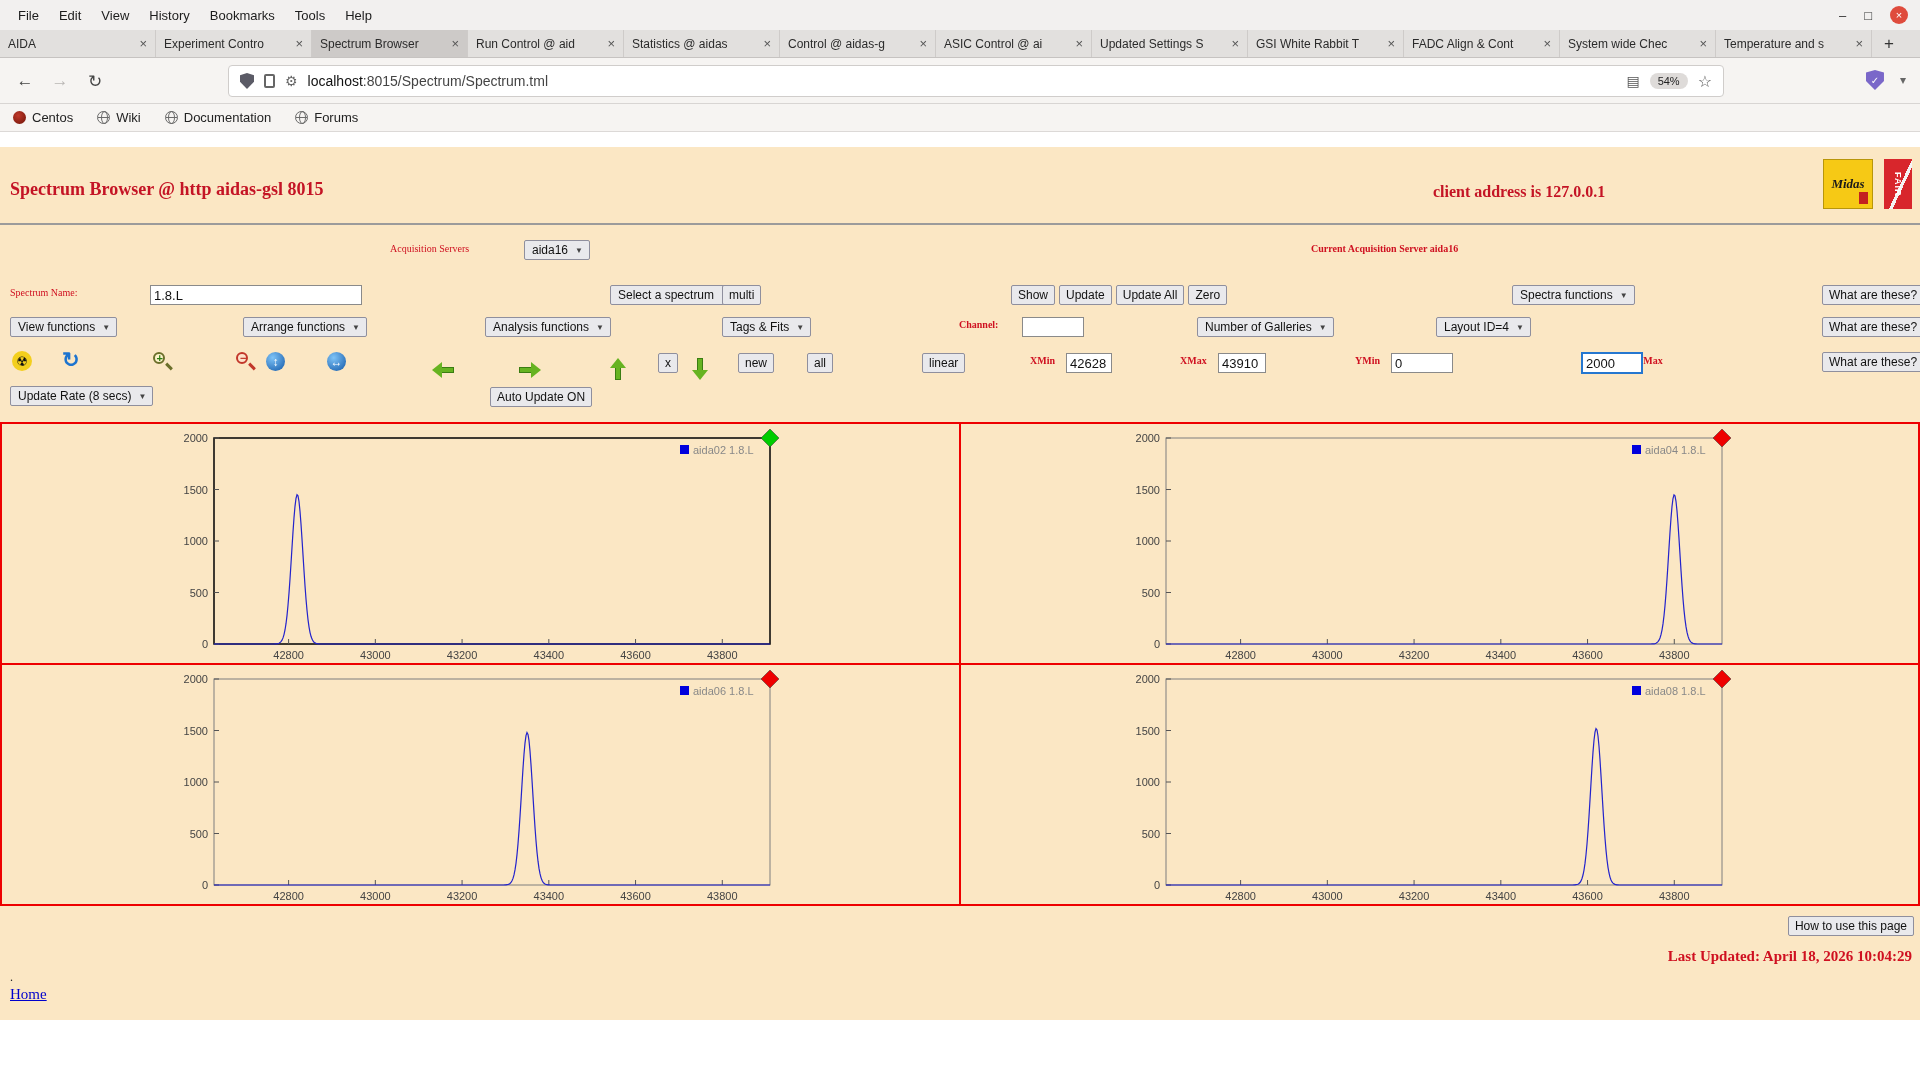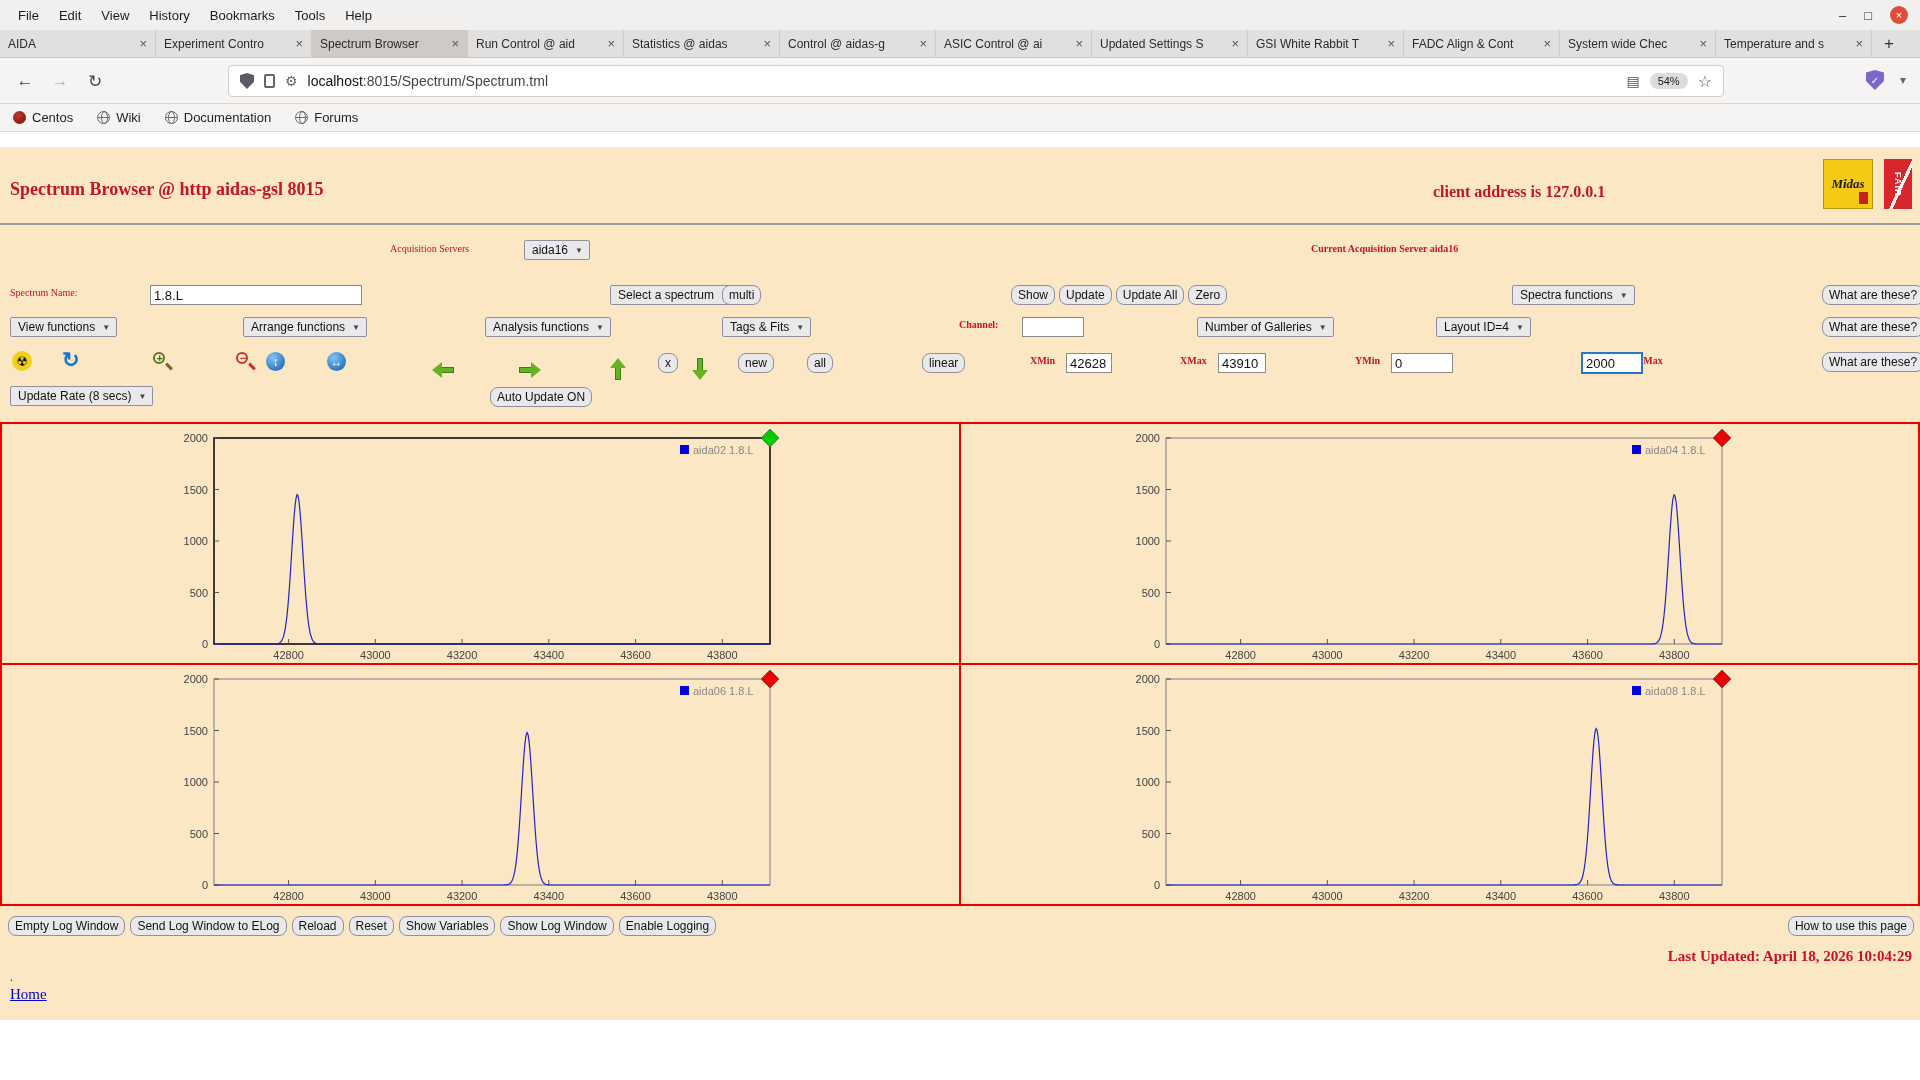--- a/index.html
+++ b/index.html
@@ -58,21 +58,21 @@
   
   .page{position:absolute;left:0;top:147px;width:1920px;height:933px;background:#fff;}
   .cream{position:absolute;left:0;top:0;width:1920px;height:873px;background:#fbe7c4;}
   .serifred{font-family:"Liberation Serif",serif;color:#c41425;}
   .title{font-size:18px;font-weight:bold;}
   .hr{position:absolute;left:0;top:76px;width:1920px;height:2px;background:#9b9b9b;}
   .row{position:absolute;left:0;width:1920px;}
   .redlabel{font-family:"Liberation Serif",serif;color:#cf1020;font-size:10px;white-space:nowrap;}
 
   .btn{display:inline-flex;align-items:center;justify-content:center;background:#e9e9ec;
-    border:1px solid #8f8f9d;border-radius:8px;padding:2px 6px;font-size:12px;color:#111;
+    border:1px solid #8f8f9d;border-radius:2px;padding:2px 6px;font-size:12px;color:#111;
     white-space:nowrap;cursor:pointer;}
   .sel{display:inline-flex;align-items:center;gap:7px;background:#e9e9ec;border:1px solid #8f8f9d;
     border-radius:2px;padding:2px 6px 2px 7px;font-size:12px;color:#111;white-space:nowrap;cursor:pointer;}
   .sel .arrow{font-size:8px;color:#444;}
   .inp{background:#fff;border:1px solid #8a8a8a;font-size:13px;padding:1px 3px;height:20px;color:#111;}
   .inp.focus{border-color:#2577d0;box-shadow:0 0 0 1px #2577d0;}
   .btngroup{display:flex;gap:4px;}
 
   
   .rad{width:20px;height:20px;border-radius:50%;background:#f3cf1e;display:flex;align-items:center;justify-content:center;}
@@ -465,27 +465,18 @@
           <line x1="713.2932917316693" y1="215" x2="713.2932917316693" y2="220" stroke="#555" stroke-width="1"></line>
           <text x="713.2932917316693" y="235" text-anchor="middle" font-size="11" fill="#444" font-family="Liberation Sans, sans-serif">43800</text>
           <polyline points="205,220.0 206,220.0 207,220.0 208,220.0 209,220.0 210,220.0 211,220.0 212,220.0 213,220.0 214,220.0 215,220.0 216,220.0 217,220.0 218,220.0 219,220.0 220,220.0 221,220.0 222,220.0 223,220.0 224,220.0 225,220.0 226,220.0 227,220.0 228,220.0 229,220.0 230,220.0 231,220.0 232,220.0 233,220.0 234,220.0 235,220.0 236,220.0 237,220.0 238,220.0 239,220.0 240,220.0 241,220.0 242,220.0 243,220.0 244,220.0 245,220.0 246,220.0 247,220.0 248,220.0 249,220.0 250,220.0 251,220.0 252,220.0 253,220.0 254,220.0 255,220.0 256,220.0 257,220.0 258,220.0 259,220.0 260,220.0 261,220.0 262,220.0 263,220.0 264,220.0 265,220.0 266,220.0 267,220.0 268,220.0 269,220.0 270,220.0 271,220.0 272,220.0 273,220.0 274,220.0 275,220.0 276,220.0 277,220.0 278,220.0 279,220.0 280,220.0 281,220.0 282,220.0 283,220.0 284,220.0 285,220.0 286,220.0 287,220.0 288,220.0 289,220.0 290,220.0 291,220.0 292,220.0 293,220.0 294,220.0 295,220.0 296,220.0 297,220.0 298,220.0 299,220.0 300,220.0 301,220.0 302,220.0 303,220.0 304,220.0 305,220.0 306,220.0 307,220.0 308,220.0 309,220.0 310,220.0 311,220.0 312,220.0 313,220.0 314,220.0 315,220.0 316,220.0 317,220.0 318,220.0 319,220.0 320,220.0 321,220.0 322,220.0 323,220.0 324,220.0 325,220.0 326,220.0 327,220.0 328,220.0 329,220.0 330,220.0 331,220.0 332,220.0 333,220.0 334,220.0 335,220.0 336,220.0 337,220.0 338,220.0 339,220.0 340,220.0 341,220.0 342,220.0 343,220.0 344,220.0 345,220.0 346,220.0 347,220.0 348,220.0 349,220.0 350,220.0 351,220.0 352,220.0 353,220.0 354,220.0 355,220.0 356,220.0 357,220.0 358,220.0 359,220.0 360,220.0 361,220.0 362,220.0 363,220.0 364,220.0 365,220.0 366,220.0 367,220.0 368,220.0 369,220.0 370,220.0 371,220.0 372,220.0 373,220.0 374,220.0 375,220.0 376,220.0 377,220.0 378,220.0 379,220.0 380,220.0 381,220.0 382,220.0 383,220.0 384,220.0 385,220.0 386,220.0 387,220.0 388,220.0 389,220.0 390,220.0 391,220.0 392,220.0 393,220.0 394,220.0 395,220.0 396,220.0 397,220.0 398,220.0 399,220.0 400,220.0 401,220.0 402,220.0 403,220.0 404,220.0 405,220.0 406,220.0 407,220.0 408,220.0 409,220.0 410,220.0 411,220.0 412,220.0 413,220.0 414,220.0 415,220.0 416,220.0 417,220.0 418,220.0 419,220.0 420,220.0 421,220.0 422,220.0 423,220.0 424,220.0 425,220.0 426,220.0 427,220.0 428,220.0 429,220.0 430,220.0 431,220.0 432,220.0 433,220.0 434,220.0 435,220.0 436,220.0 437,220.0 438,220.0 439,220.0 440,220.0 441,220.0 442,220.0 443,220.0 444,220.0 445,220.0 446,220.0 447,220.0 448,220.0 449,220.0 450,220.0 451,220.0 452,220.0 453,220.0 454,220.0 455,220.0 456,220.0 457,220.0 458,220.0 459,220.0 460,220.0 461,220.0 462,220.0 463,220.0 464,220.0 465,220.0 466,220.0 467,220.0 468,220.0 469,220.0 470,220.0 471,220.0 472,220.0 473,220.0 474,220.0 475,220.0 476,220.0 477,220.0 478,220.0 479,220.0 480,220.0 481,220.0 482,220.0 483,220.0 484,220.0 485,220.0 486,220.0 487,220.0 488,220.0 489,220.0 490,220.0 491,220.0 492,220.0 493,220.0 494,220.0 495,220.0 496,220.0 497,220.0 498,220.0 499,220.0 500,220.0 501,220.0 502,220.0 503,220.0 504,220.0 505,220.0 506,220.0 507,220.0 508,220.0 509,220.0 510,220.0 511,220.0 512,220.0 513,220.0 514,220.0 515,220.0 516,220.0 517,220.0 518,220.0 519,220.0 520,220.0 521,220.0 522,220.0 523,220.0 524,220.0 525,220.0 526,220.0 527,220.0 528,220.0 529,220.0 530,220.0 531,220.0 532,220.0 533,220.0 534,220.0 535,220.0 536,220.0 537,220.0 538,220.0 539,220.0 540,220.0 541,220.0 542,220.0 543,220.0 544,220.0 545,220.0 546,220.0 547,220.0 548,220.0 549,220.0 550,220.0 551,220.0 552,220.0 553,220.0 554,220.0 555,220.0 556,220.0 557,220.0 558,220.0 559,220.0 560,220.0 561,220.0 562,220.0 563,220.0 564,220.0 565,220.0 566,220.0 567,220.0 568,220.0 569,220.0 570,220.0 571,220.0 572,220.0 573,220.0 574,220.0 575,220.0 576,220.0 577,220.0 578,220.0 579,220.0 580,220.0 581,220.0 582,220.0 583,220.0 584,220.0 585,220.0 586,220.0 587,220.0 588,220.0 589,220.0 590,220.0 591,220.0 592,220.0 593,220.0 594,220.0 595,220.0 596,220.0 597,220.0 598,220.0 599,220.0 600,220.0 601,220.0 602,220.0 603,220.0 604,220.0 605,220.0 606,220.0 607,220.0 608,220.0 609,220.0 610,220.0 611,220.0 612,220.0 613,219.9 614,219.9 615,219.7 616,219.5 617,219.2 618,218.5 619,217.5 620,215.9 621,213.5 622,210.0 623,205.1 624,198.4 625,189.8 626,179.0 627,166.0 628,151.2 629,134.9 630,118.1 631,101.8 632,87.1 633,75.2 634,67.1 635,63.6 636,64.9 637,71.0 638,81.3 639,94.8 640,110.6 641,127.3 642,143.9 643,159.5 644,173.3 645,185.1 646,194.8 647,202.3 648,208.0 649,212.1 650,214.9 651,216.9 652,218.1 653,218.9 654,219.4 655,219.7 656,219.8 657,219.9 658,220.0 659,220.0 660,220.0 661,220.0 662,220.0 663,220.0 664,220.0 665,220.0 666,220.0 667,220.0 668,220.0 669,220.0 670,220.0 671,220.0 672,220.0 673,220.0 674,220.0 675,220.0 676,220.0 677,220.0 678,220.0 679,220.0 680,220.0 681,220.0 682,220.0 683,220.0 684,220.0 685,220.0 686,220.0 687,220.0 688,220.0 689,220.0 690,220.0 691,220.0 692,220.0 693,220.0 694,220.0 695,220.0 696,220.0 697,220.0 698,220.0 699,220.0 700,220.0 701,220.0 702,220.0 703,220.0 704,220.0 705,220.0 706,220.0 707,220.0 708,220.0 709,220.0 710,220.0 711,220.0 712,220.0 713,220.0 714,220.0 715,220.0 716,220.0 717,220.0 718,220.0 719,220.0 720,220.0 721,220.0 722,220.0 723,220.0 724,220.0 725,220.0 726,220.0 727,220.0 728,220.0 729,220.0 730,220.0 731,220.0 732,220.0 733,220.0 734,220.0 735,220.0 736,220.0 737,220.0 738,220.0 739,220.0 740,220.0 741,220.0 742,220.0 743,220.0 744,220.0 745,220.0 746,220.0 747,220.0 748,220.0 749,220.0 750,220.0 751,220.0 752,220.0 753,220.0 754,220.0 755,220.0 756,220.0 757,220.0 758,220.0 759,220.0 760,220.0 761,220.0 " fill="none" stroke="#2323cc" stroke-width="1.2"></polyline>
           <rect x="671" y="21" width="9" height="9" fill="#0000dd"></rect>
           <text x="684" y="30" font-size="11" fill="#888" font-family="Liberation Sans, sans-serif">aida08 1.8.L</text>
           <polygon points="761,5 770,14 761,23 752,14" fill="#ee0000" stroke="#333" stroke-width="0.5"></polygon>
         </svg>
       </div>
   </div>
 
-  <div class="logrow">
-    <button class="btn">Empty Log Window</button>
-    <button class="btn">Send Log Window to ELog</button>
-    <button class="btn">Reload</button>
-    <button class="btn">Reset</button>
-    <button class="btn">Show Variables</button>
-    <button class="btn">Show Log Window</button>
-    <button class="btn">Enable Logging</button>
-  </div>
   <button class="btn howto" style="top:769px">How to use this page</button>
 
   <span class="last-updated">Last Updated: April 18, 2026 10:04:29</span>
   <span class="dot">.</span>
   <a class="home">Home</a>
 </div>
 
 </body></html>

